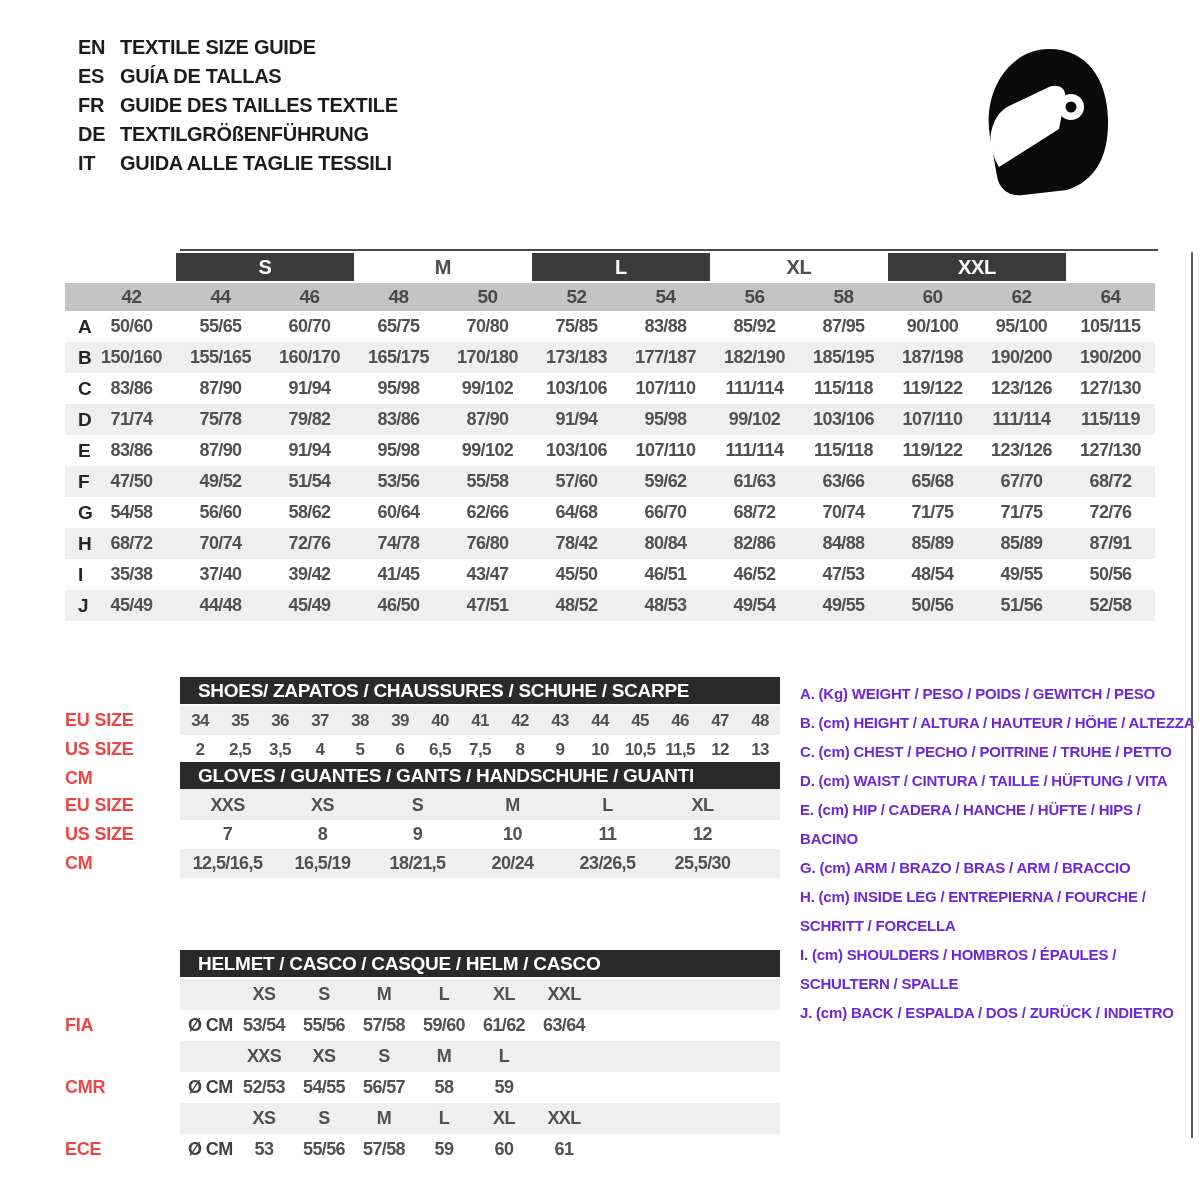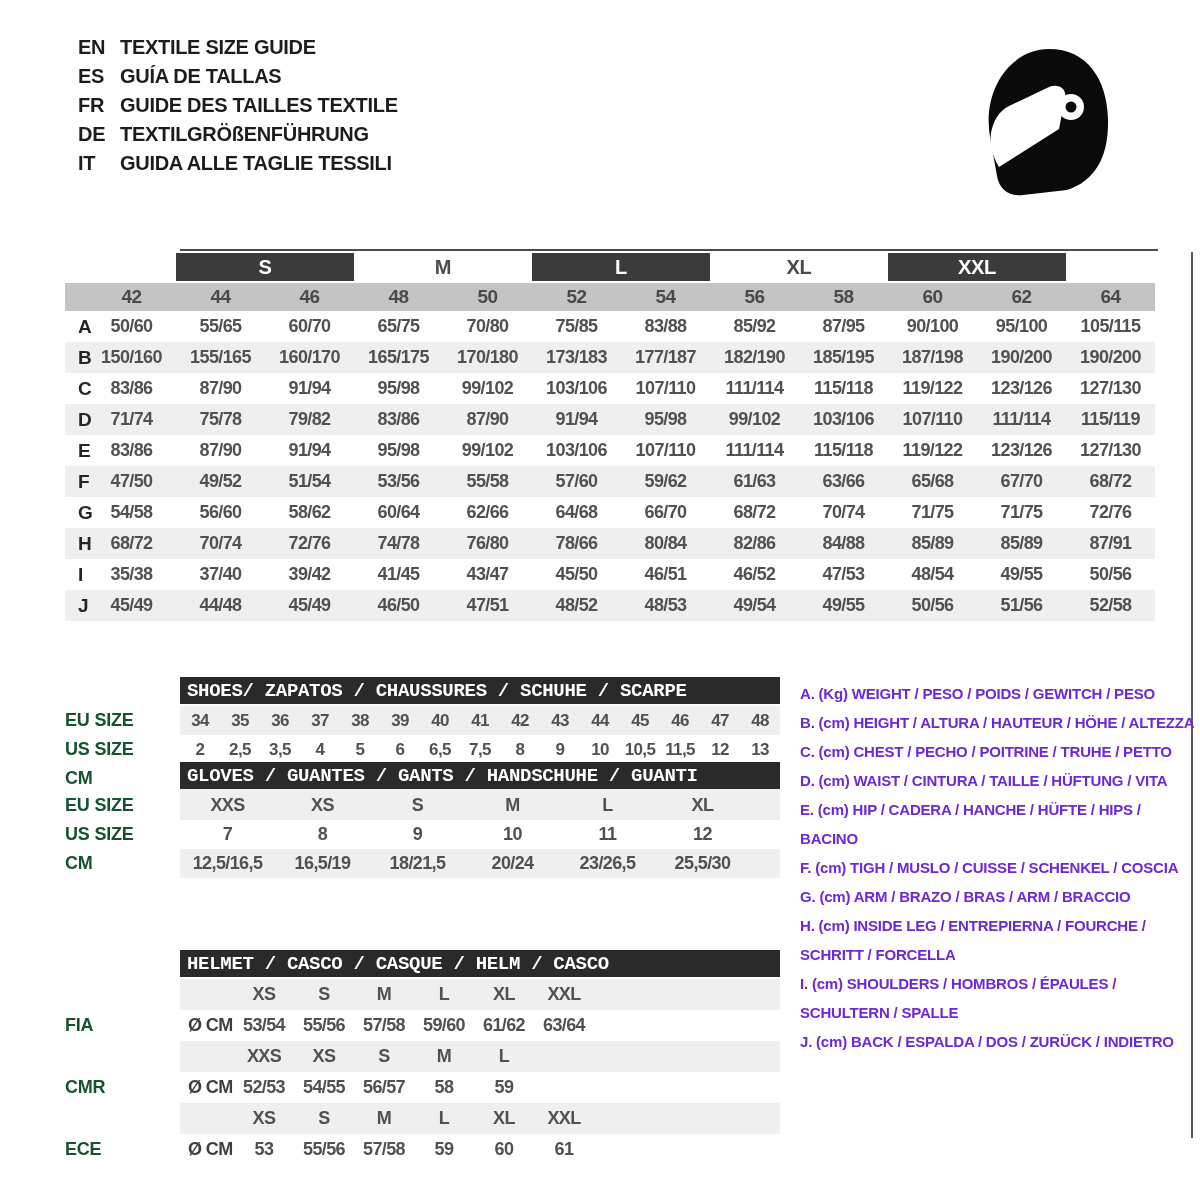--- a/index.html
+++ b/index.html
@@ -34,23 +34,23 @@
   .mt-row{height:31px;}
   .mt-row.alt{background:var(--c-alt);}
   .cell{display:flex;align-items:center;justify-content:center;font-weight:bold;font-size:18px;color:var(--c-num);letter-spacing:-0.6px;}
   .mt-numrow .cell{color:#4a4a4c;font-size:19px;}
   .row-label{justify-content:flex-start;padding-left:13px;color:#262626;font-size:19px;letter-spacing:0;}
 
   
   .sub-section{position:absolute;left:65px;width:715px;}
   .sec-bar{display:flex;height:27px;margin-bottom:2px;}
   .bar-space{width:115px;}
-  .bar{flex:1;background:var(--c-bar);color:#fff;display:flex;align-items:center;padding-left:7px;font-weight:bold;font-size:19px;letter-spacing:-0.3px;font-family:Liberation Mono, monospace;}
+  .bar{flex:1;background:var(--c-bar);color:#fff;display:flex;align-items:center;padding-left:18px;font-weight:bold;font-size:19px;letter-spacing:-0.3px;}
   .sec-row{display:flex;}
-  .sec-label{width:115px;display:flex;align-items:center;font-weight:bold;font-size:18px;color:#14532d;letter-spacing:-0.2px;}
+  .sec-label{width:115px;display:flex;align-items:center;font-weight:bold;font-size:18px;color:#ef4444;letter-spacing:-0.2px;}
   .sec-cells{flex:1;display:grid;}
   .sec-row.gray .sec-cells{background:var(--c-alt);}
   .scell{display:flex;align-items:center;justify-content:center;font-weight:bold;color:var(--c-num);font-size:18px;letter-spacing:-0.6px;}
   .unit-cell{justify-content:flex-start;padding-left:8px;color:#3f3f42;}
 
   .shoes-section{top:677px;}  .shoes-section .sec-row{height:29px;}
   .shoes-section .sec-cells{grid-template-columns:repeat(15,1fr);}
   .shoes-section .scell{font-size:17px;}
   .gloves-section{top:762px;} .gloves-section .sec-row{height:29px;}
   .gloves-section .sec-cells{grid-template-columns:repeat(6,95px) 1fr;}
@@ -228,21 +228,21 @@
         <div class="cell">71/75</div>
         <div class="cell">72/76</div>
       </div>
       <div class="mt-grid mt-row alt">
         <div class="cell row-label">H</div>
         <div class="cell">68/72</div>
         <div class="cell">70/74</div>
         <div class="cell">72/76</div>
         <div class="cell">74/78</div>
         <div class="cell">76/80</div>
-        <div class="cell">78/66</div>
+        <div class="cell">78/42</div>
         <div class="cell">80/84</div>
         <div class="cell">82/86</div>
         <div class="cell">84/88</div>
         <div class="cell">85/89</div>
         <div class="cell">85/89</div>
         <div class="cell">87/91</div>
       </div>
       <div class="mt-grid mt-row">
         <div class="cell row-label">I</div>
         <div class="cell">35/38</div>
@@ -466,20 +466,19 @@
         </div>
       </div>
   </div>
 
   <div class="legend">
       <p>A. (Kg) WEIGHT / PESO / POIDS / GEWITCH / PESO</p>
       <p>B. (cm) HEIGHT / ALTURA / HAUTEUR / HÖHE / ALTEZZA</p>
       <p>C. (cm) CHEST / PECHO / POITRINE / TRUHE / PETTO</p>
       <p>D. (cm) WAIST / CINTURA / TAILLE / HÜFTUNG / VITA</p>
       <p>E. (cm) HIP / CADERA / HANCHE / HÜFTE / HIPS / BACINO</p>
-      <p>F. (cm) TIGH / MUSLO / CUISSE / SCHENKEL / COSCIA</p>
       <p>G. (cm) ARM / BRAZO / BRAS / ARM / BRACCIO</p>
       <p>H. (cm) INSIDE LEG / ENTREPIERNA / FOURCHE / SCHRITT / FORCELLA</p>
       <p>I. (cm) SHOULDERS / HOMBROS / ÉPAULES / SCHULTERN / SPALLE</p>
       <p>J. (cm) BACK / ESPALDA / DOS / ZURÜCK / INDIETRO</p>
     </div>
 
 </div>
 
 </body></html>

